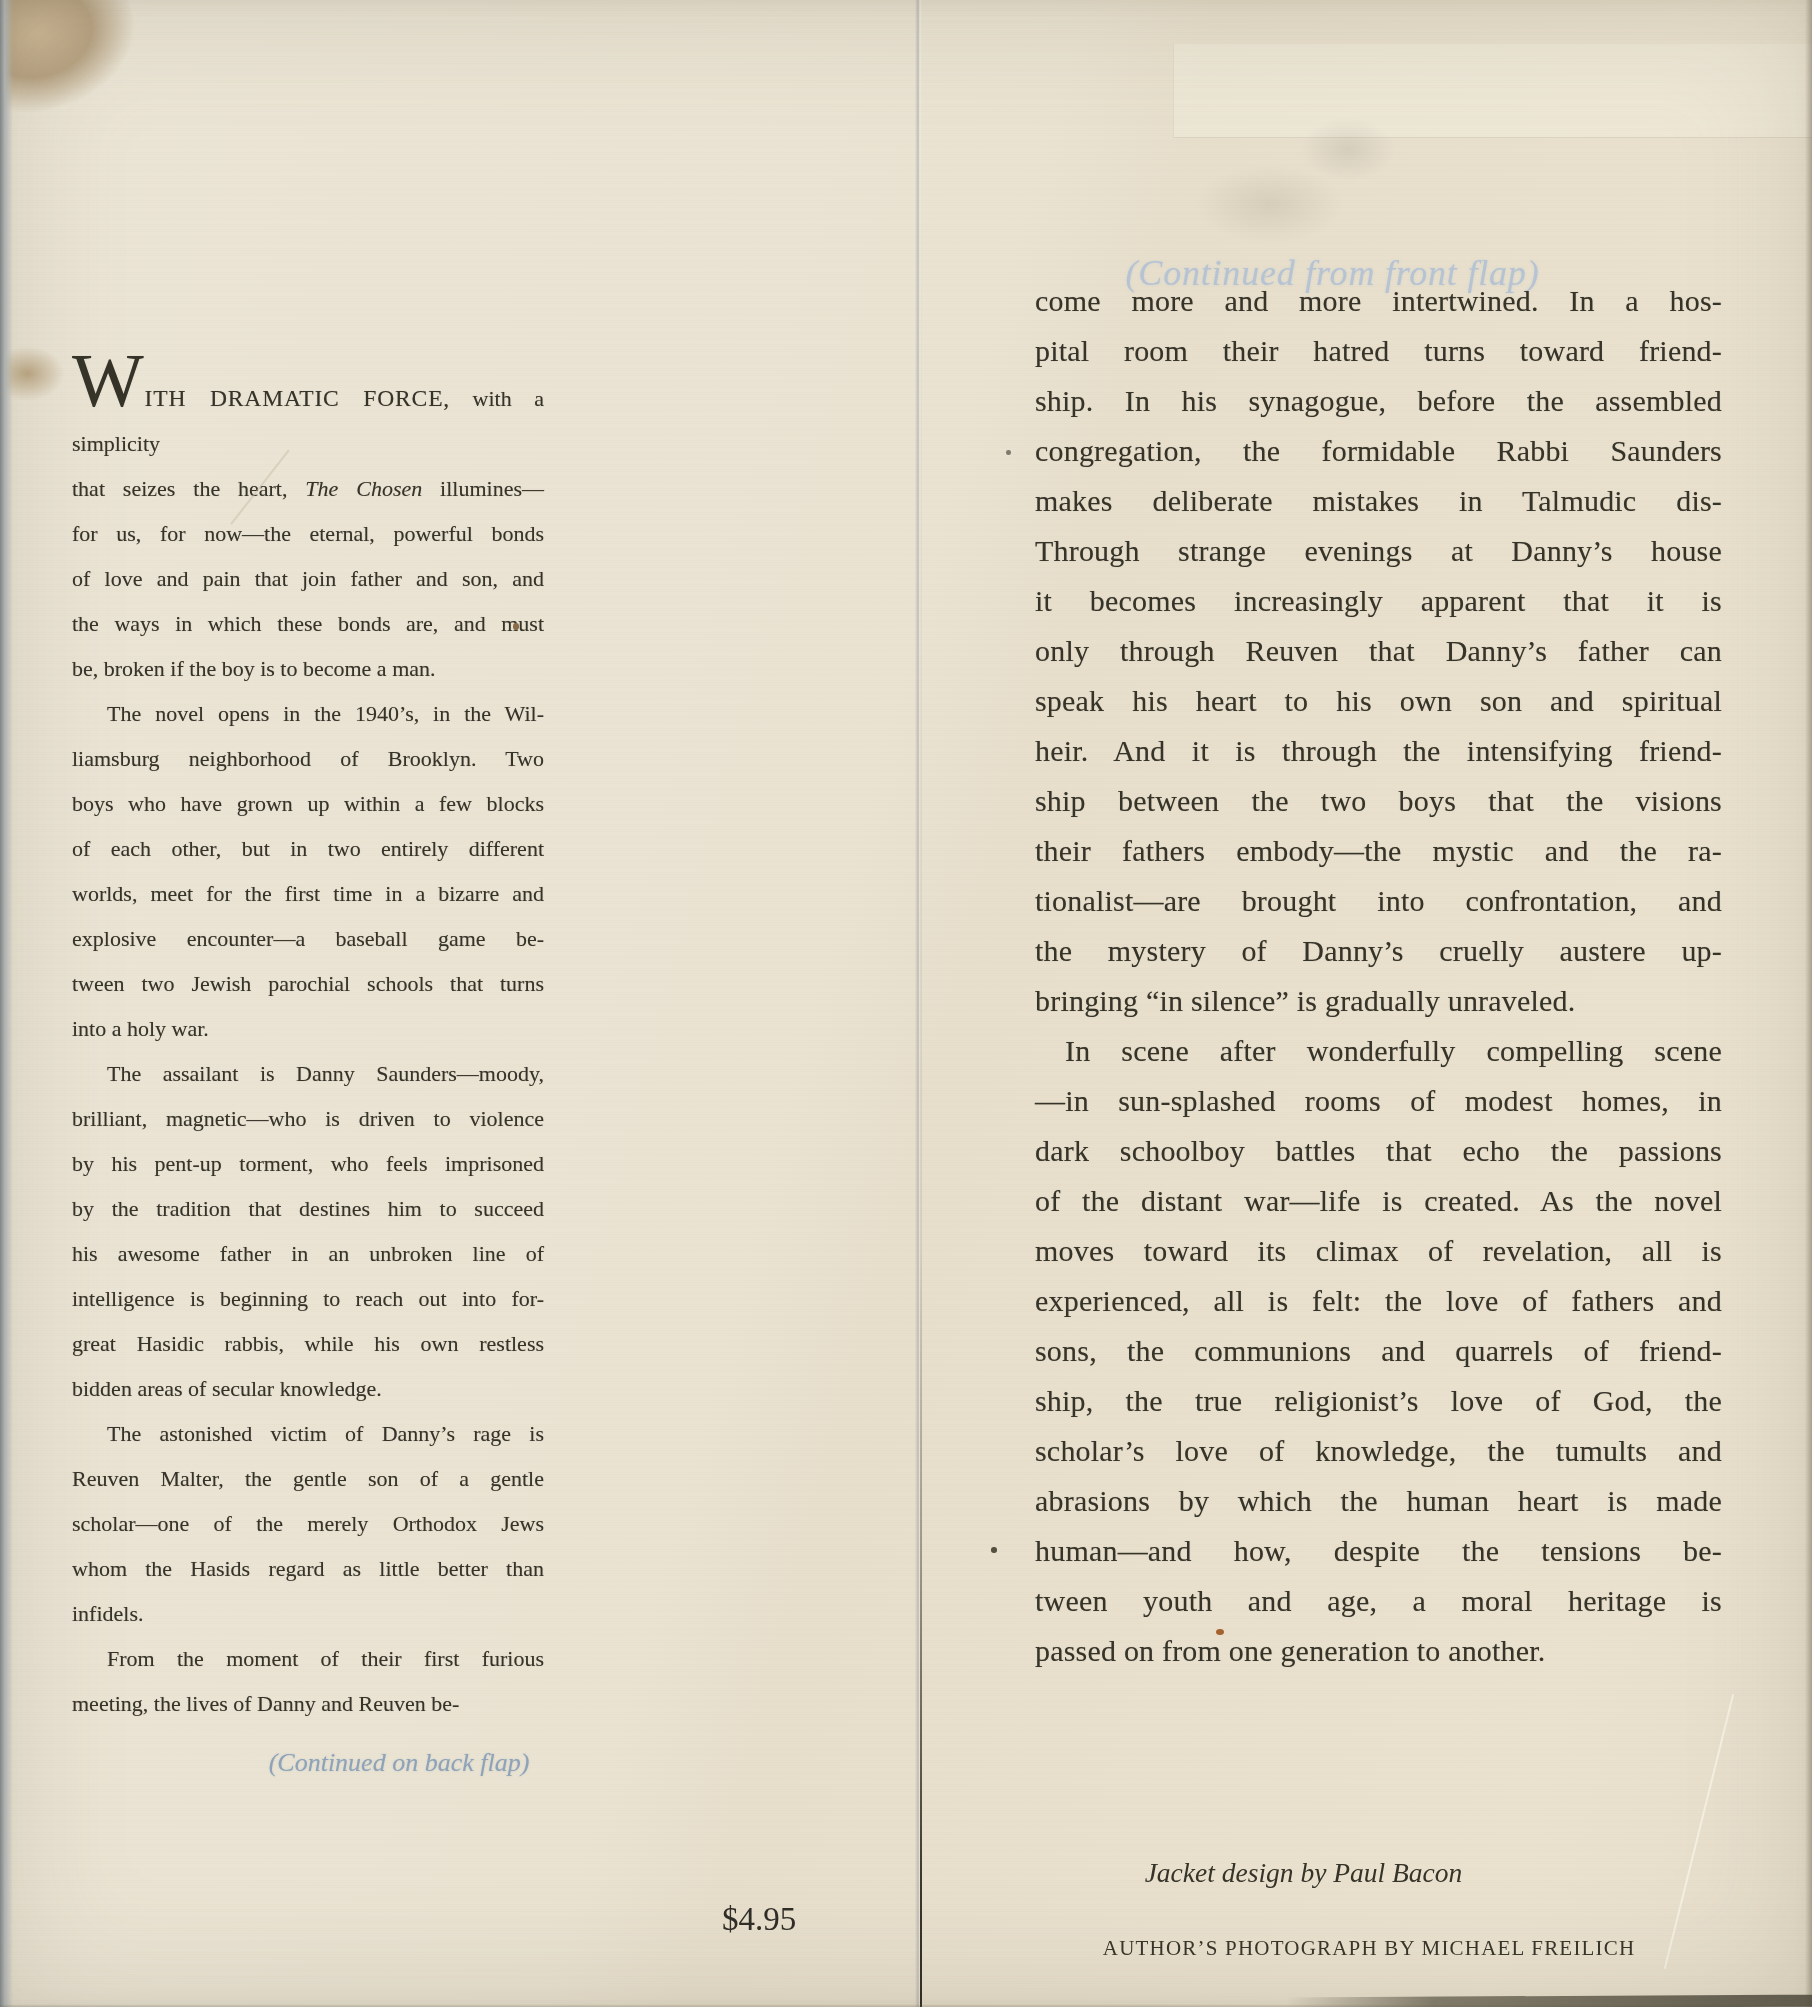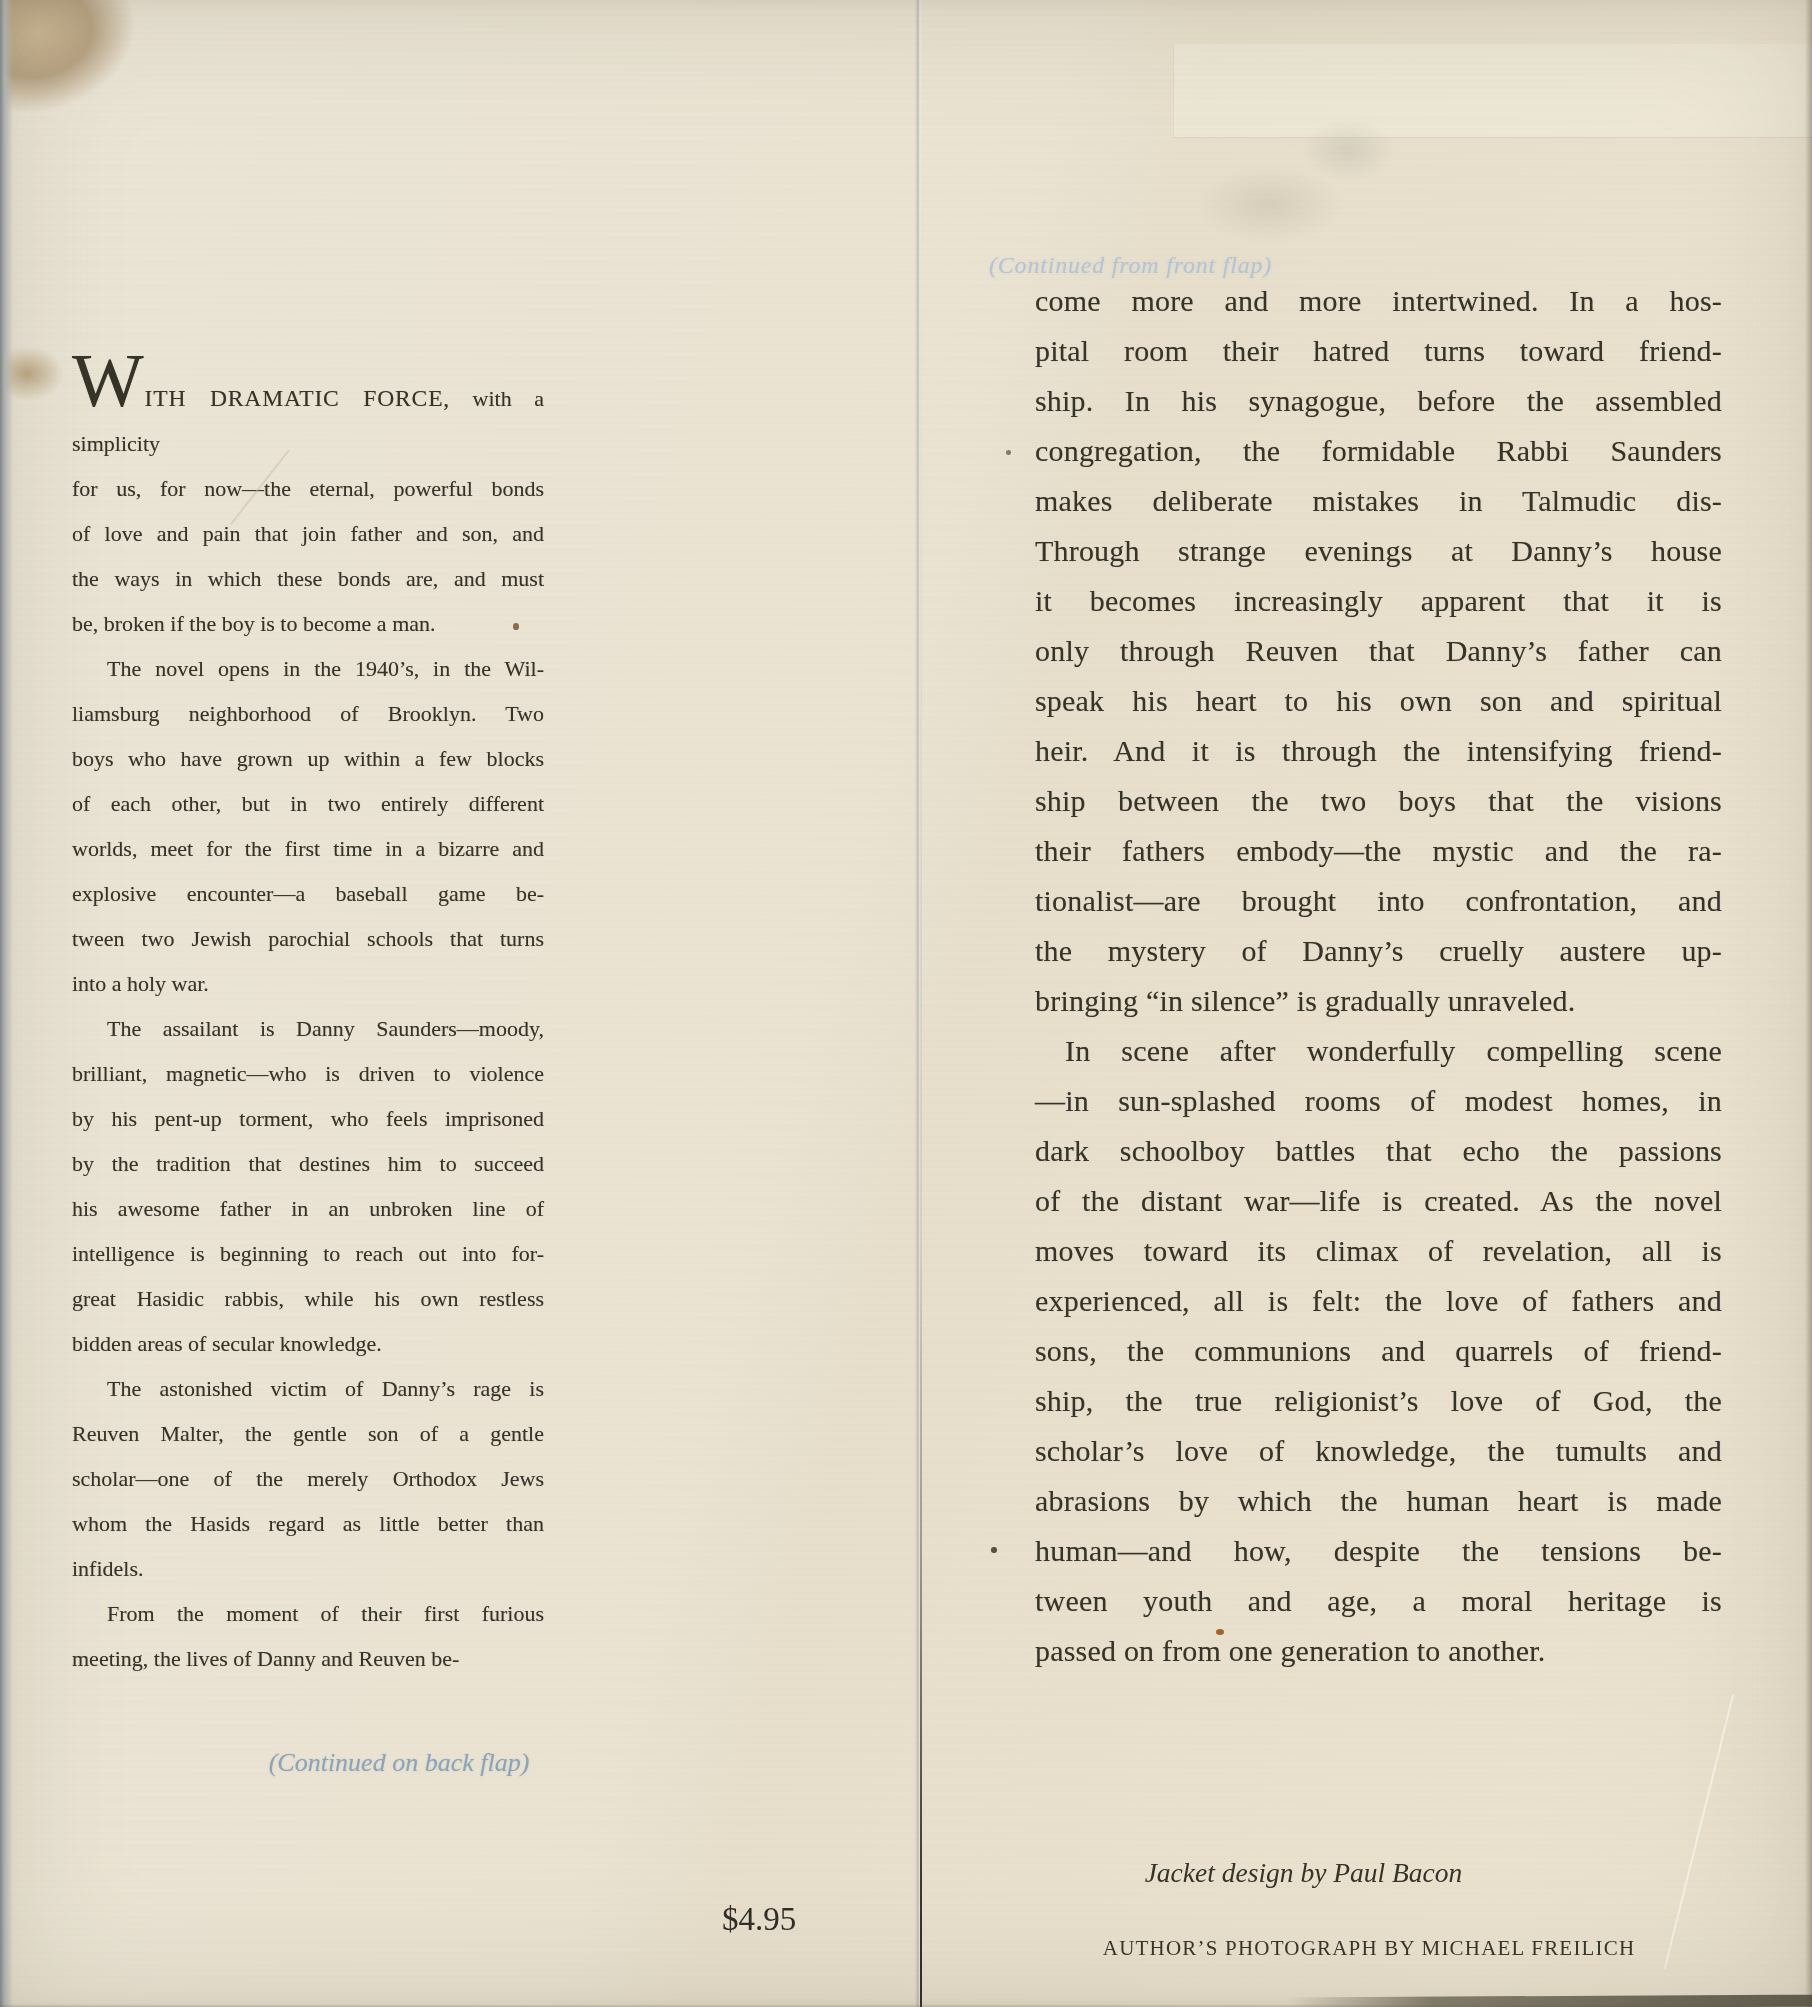--- a/index.html
+++ b/index.html
@@ -24,22 +24,22 @@
   .right-col{left:1035px;top:276px;width:687px;font-size:30px;line-height:50px;letter-spacing:0.2px;}
   .right-col .line.indent{text-indent:30px;}
   .dropcap{display:inline-block;font-size:76px;line-height:45px;vertical-align:baseline;
     margin-right:2.4px;letter-spacing:-1.6px;}
   .opening-caps{font-size:23.6px;letter-spacing:0.8px;}
   em{font-style:italic;}
   
   .note{position:absolute;font-style:italic;}
   .note-back{left:72px;top:1748px;width:472px;text-align:center;transform:translateX(91px);
     font-size:26px;color:#8ea3b8;text-shadow:0 0 1.6px rgba(142,163,184,0.5);}
-  .note-front{left:1035px;top:252px;width:687px;text-align:left;transform:translateX(-46px);
-    font-size:24px;color:#b6c3d2;text-shadow:0 0 2.4px rgba(182,195,210,0.55);letter-spacing:0.8px;}
+  .note-front{left:1035px;top:252px;width:687px;text-align:center;transform:translateX(-46px);
+    font-size:36px;color:#b6c3d2;text-shadow:0 0 2.4px rgba(182,195,210,0.55);letter-spacing:0.8px;}
   .price{position:absolute;left:695px;top:1901px;font-size:33px;color:#2f2d27;margin-left:27px;}
   .credit-design{position:absolute;left:1035px;top:1857px;width:687px;text-align:center;
     transform:translateX(-75px);font-style:italic;font-size:27.5px;}
   .credit-photo{position:absolute;left:1035px;top:1936px;width:687px;text-align:center;
     transform:translateX(-9.4px);font-size:21px;letter-spacing:1.2px;}
   
   .edge-left{position:absolute;left:0;top:0;width:12.6px;height:100%;
     background:linear-gradient(to right,#848b90,#b7bdc0 35%,rgba(183,189,192,0));}
   .edge-right{position:absolute;right:0;top:0;width:7.9px;height:100%;
     background:linear-gradient(to left,rgba(120,113,96,0.55),rgba(120,113,96,0));}
@@ -75,20 +75,21 @@
 </head>
 <body>
 
 <div class="page">
 
   <div class="flap-text left-col">
     <div class="line opening">
       <span class="dropcap">W</span><span class="opening-caps">ITH DRAMATIC FORCE,</span><span> with a simplicity</span>
     </div>
   <div class="para">
+        <div class="line">that seizes the heart, <em>The Chosen</em> illumines—</div>
         <div class="line">for us, for now—the eternal, powerful bonds</div>
         <div class="line">of love and pain that join father and son, and</div>
         <div class="line">the ways in which these bonds are, and must</div>
         <div class="line last">be, broken if the boy is to become a man.</div>
       </div>
       <div class="para">
         <div class="line indent">The novel opens in the 1940’s, in the Wil-</div>
         <div class="line">liamsburg neighborhood of Brooklyn. Two</div>
         <div class="line">boys who have grown up within a few blocks</div>
         <div class="line">of each other, but in two entirely different</div>

